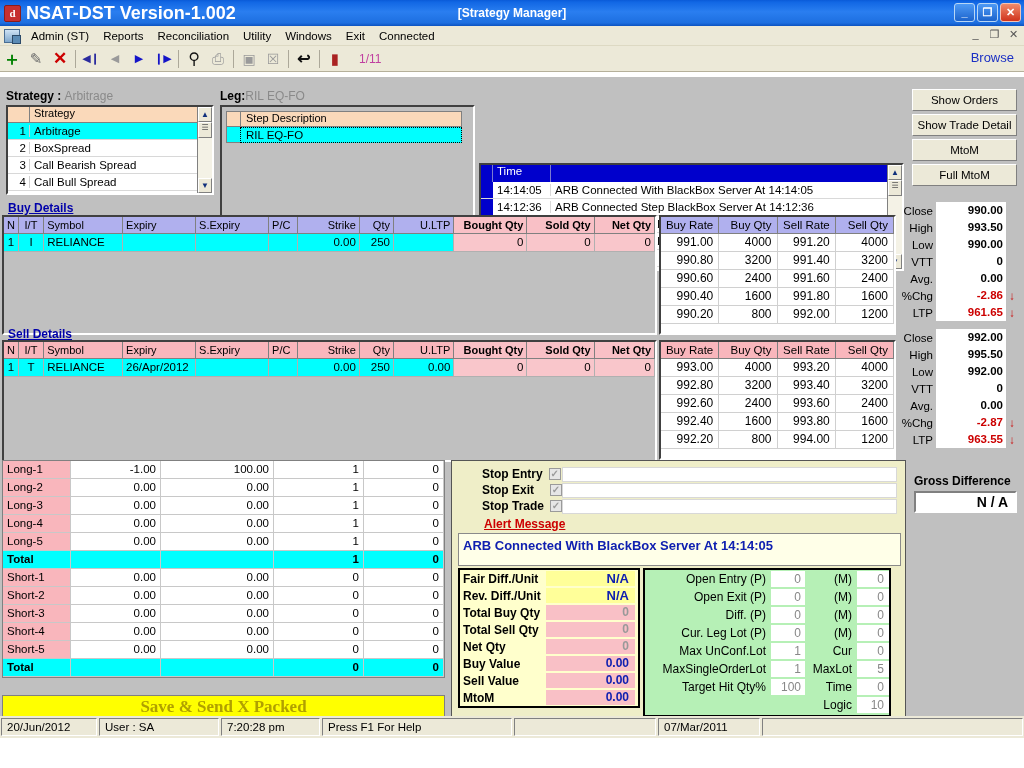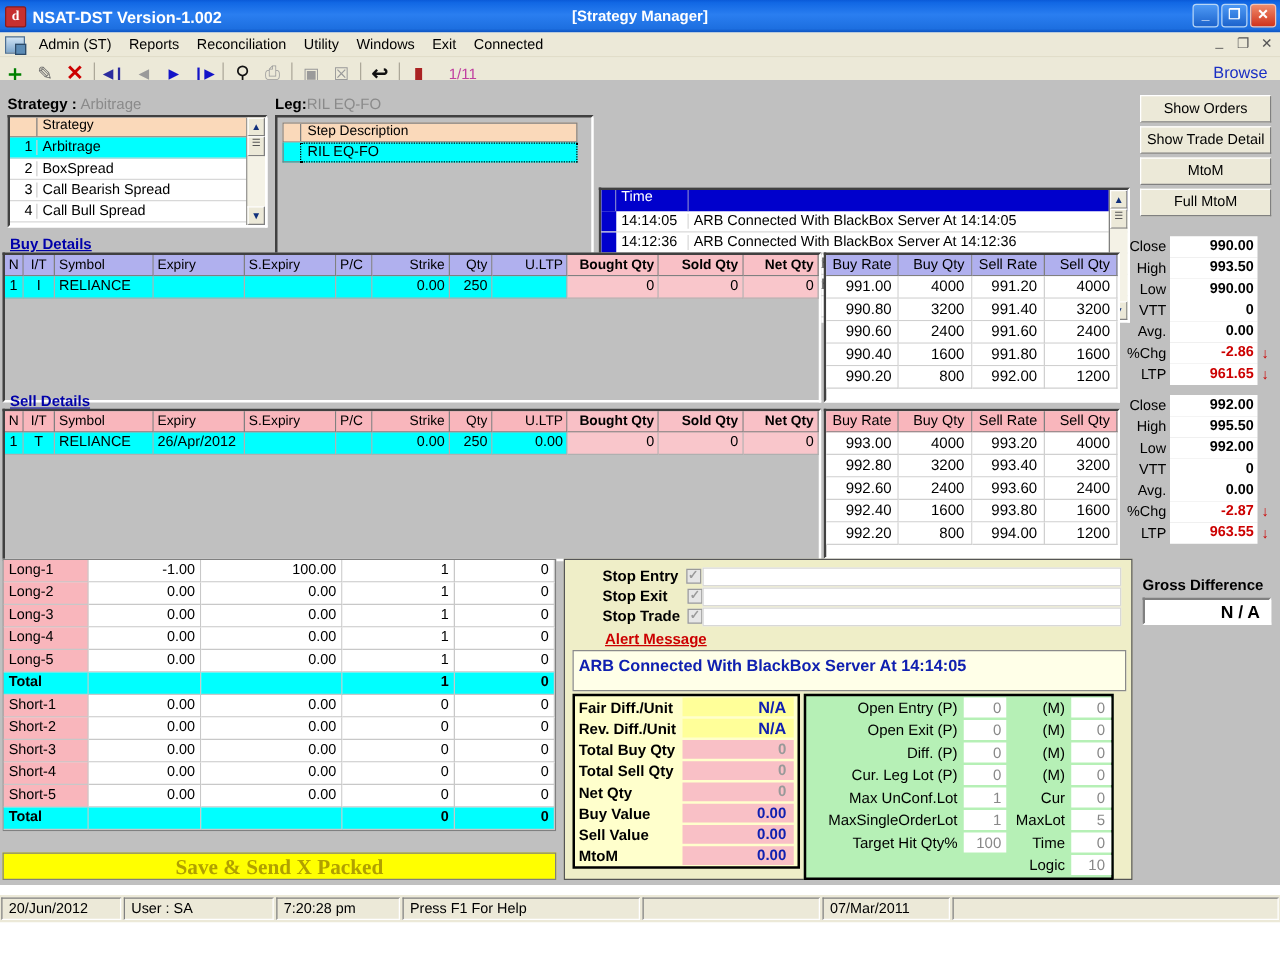--- a/index.html
+++ b/index.html
@@ -19,21 +19,21 @@
     position: absolute; left: 0; top: 0; width: 1024px; height: 26px;
     background: linear-gradient(to bottom, #0a5ad8 0%, #1167e4 8%, #2a7ef0 45%, #1d6fe0 88%, #0b52c0 100%);
     display: flex; align-items: center; color: #fff;
   }
   .tb-icon {
     width: 17px; height: 17px; margin-left: 4px; margin-right: 5px;
     background: #c63030; border: 1px solid #8a1b1b; border-radius: 2px;
     color: #fff; font-size: 11px; font-weight: bold; line-height: 15px; text-align: center;
     font-family: "Liberation Serif", serif;
   }
-  .tb-title { font-size: 13px; font-weight: bold; letter-spacing: 0px; }
+  .tb-title { font-size: 18px; font-weight: bold; letter-spacing: 0px; }
   .tb-center {
     position: absolute; left: 0; width: 1024px; text-align: center;
     font-size: 12px; font-weight: bold; pointer-events: none;
   }
   .tb-buttons { position: absolute; right: 3px; top: 3px; display: flex; gap: 2px; }
   .tb-btn {
     width: 21px; height: 19px; border: 1px solid #b8d6f5; border-radius: 3px;
     background: linear-gradient(to bottom,#4e9af5,#1c63cc);
     color: #fff; font-size: 11px; text-align: center; line-height: 17px; font-weight: bold;
   }
@@ -67,21 +67,21 @@
   .tool { width: 24px; height: 22px; display:flex; align-items:center; justify-content:center;
           font-size: 14px; cursor: default; }
   .tsep { width: 1px; height: 18px; background: #aca899; margin: 0 3px; }
   .pagecount { margin-left: 12px; color: #c040a0; font-size: 12px; }
   .browse-link {
     position: absolute; right: 10px; top: 50px; color: #1a2fc4; font-size: 13px;
   }
 
   
   .work {
-    position: absolute; left: 0; top: 64px; width: 1024px; height: 644px;
+    position: absolute; left: 0; top: 77px; width: 1024px; height: 644px;
     background: #c0c0c0;
   }
 
   .lbl { font-size: 12px; font-weight: bold; color: #000; }
   .lbl-val { font-size: 12px; color: #8a8a8a; font-weight: normal; }
 
   
   .strategy-cap { position:absolute; left:6px; top:12px; }
   .strategy-box {
     position: absolute; left: 6px; top: 28px; width: 208px; height: 90px;
@@ -362,21 +362,21 @@
         <div class="t">Time</div>
       </div>
       <div class="al-row">
         <div class="k"></div>
         <div class="t">14:14:05</div>
         <div class="m">ARB Connected With BlackBox Server At 14:14:05</div>
       </div>
       <div class="al-row">
         <div class="k"></div>
         <div class="t">14:12:36</div>
-        <div class="m">ARB Connected With BlackBox Server At 14:12:36</div>
+        <div class="m">ARB Connected Step BlackBox Server At 14:12:36</div>
       </div>
       <div class="al-row">
         <div class="k"></div>
         <div class="t">14:12:06</div>
         <div class="m">ARB Connected With BlackBox Server At 14:12:06</div>
       </div>
       <div class="al-row">
         <div class="k"></div>
         <div class="t">13:57:28</div>
         <div class="m">ARB Connected With BlackBox Server At 13:57:28</div>

